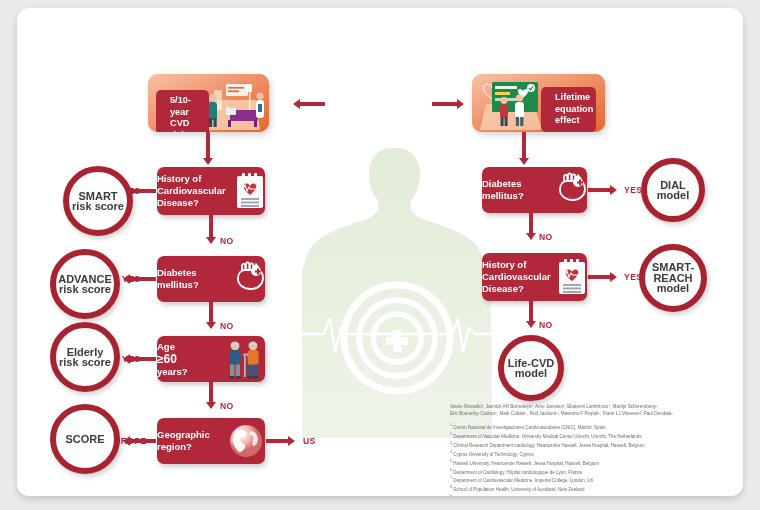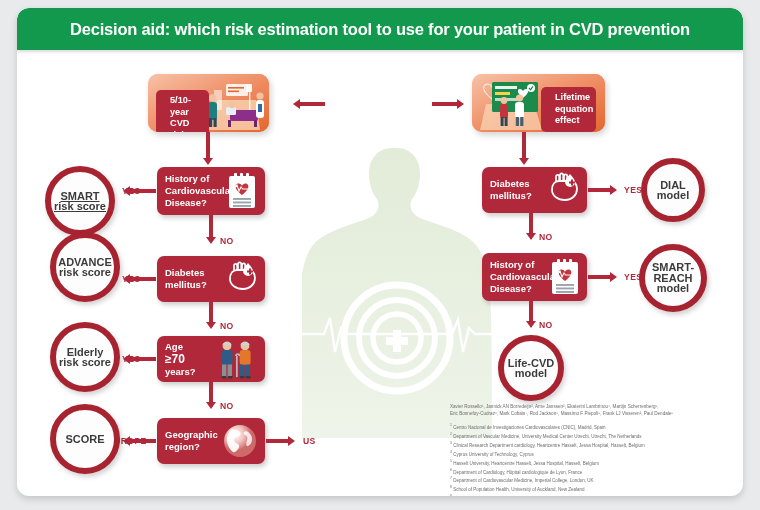--- a/index.html
+++ b/index.html
@@ -30,21 +30,21 @@
     letter-spacing:-0.2px;white-space:nowrap;
   }
   
   .silho{position:absolute;left:285px;top:130px;width:190px;height:300px;pointer-events:none;}
   
   .dbox{
     background:#b0283a;border-radius:7px;
     box-shadow:2px 3px 5px rgba(0,0,0,0.20);
     color:#fff;font-weight:bold;font-size:9.5px;line-height:12px;
     display:flex;align-items:center;
-    padding:0 8px;box-sizing:border-box;
+    padding:0 0;box-sizing:border-box;
     position:absolute;
   }
   .dbox .txt{flex:0 0 auto;z-index:2;}
   .dbox .ic{margin-left:auto;display:flex;align-items:center;z-index:1;}
   
   .circ{
     position:absolute;border-radius:50%;
     background:#fdfdfd;border:6px solid #a82330;
     box-shadow:2px 3px 5px rgba(0,0,0,0.18);
     display:flex;align-items:center;justify-content:center;
@@ -93,23 +93,20 @@
     color:#6d6d6d;font-size:4.5px;line-height:7.4px;
   }
   .affil div{white-space:nowrap;overflow:hidden;}
   sup{font-size:3.4px;}
 </style>
 </head>
 <body>
 
 <div class="page">
 
-  <div class="hdr">
-    <h1>Decision aid: which risk estimation tool to use for your patient in CVD prevention</h1>
-  </div>
 
   <svg class="silho" viewBox="0 0 190 300">
     <defs>
       <linearGradient id="sg" x1="0" y1="0" x2="0" y2="1">
         <stop offset="0%" stop-color="#e2ecd8"></stop>
         <stop offset="100%" stop-color="#eef4e9"></stop>
       </linearGradient>
     </defs>
     <path d="M95 10c14 0 23 11 23 26 0 12-4 20-8 25-2 4-2 9 0 12 3 6 10 8 22 12 18 6 34 12 42 22 8 10 12 28 14 52 2 26 2 90 2 141H-5c0-51 0-115 2-141 2-24 6-42 14-52 8-10 24-16 42-22 12-4 19-6 22-12 2-3 2-8 0-12-4-5-8-13-8-25 0-15 9-26 23-26z" fill="url(#sg)"></path>
 
@@ -220,50 +217,50 @@
         <path d="M4 16h4l2-3 2 6 2-4 1.6 2H26" stroke="#ffffff" stroke-width="1.1" fill="none"></path>
         <rect x="6" y="26" width="18" height="1.9" fill="#9aa3ab"></rect>
         <rect x="6" y="29.5" width="18" height="1.9" fill="#9aa3ab"></rect>
         <rect x="6" y="33" width="18" height="1.9" fill="#9aa3ab"></rect>
       </svg>
     </span>
   </div>
   <div class="ln" style="left:113px;top:181px;width:26px;height:4px;"></div>
   <div class="arw lf" style="left:106px;top:178px;"></div>
   <div class="lbl" style="left:105px;top:178px;">YES</div>
-  <div class="circ" style="left:28px;top:158px;width:70px;height:70px;text-decoration:underline;">
+  <div class="circ" style="left:46px;top:158px;width:70px;height:70px;">
     <span>SMART<br>risk score</span>
   </div>
   <div class="ln" style="left:192px;top:207px;width:4px;height:24px;"></div>
   <div class="arw dn" style="left:189px;top:229px;"></div>
   <div class="lbl" style="left:203px;top:228px;">NO</div>
 
   <div class="dbox" style="left:140px;top:248px;width:108px;height:46px;">
     <span class="txt" style="width:58px;">Diabetes mellitus?</span>
     <span class="ic">
       <svg width="32" height="36" viewBox="0 0 32 36">
         <path d="M5 18c0-6 3-9 7-9h10c5 0 8 3 8 8 0 6-5 11-12 11S5 24 5 18z" fill="none" stroke="#ffffff" stroke-width="1.8"></path>
         <path d="M9 9V4.5a1.6 1.6 0 013.2 0V9M13 9V3a1.6 1.6 0 013.2 0v6M17 9V4a1.6 1.6 0 013.2 0v5" stroke="#ffffff" stroke-width="1.7" fill="none"></path>
         <path d="M23 2c2.6 3.2 5 5.6 5 8a5 5 0 11-10 0c0-2.4 2.4-4.8 5-8z" fill="#ffffff"></path>
         <path d="M22 9.5h2V7.5h2v2h2v2h-2v2h-2v-2h-2z" fill="#b0283a"></path>
       </svg>
     </span>
   </div>
   <div class="ln" style="left:113px;top:269px;width:26px;height:4px;"></div>
   <div class="arw lf" style="left:106px;top:266px;"></div>
   <div class="lbl" style="left:105px;top:266px;">YES</div>
-  <div class="circ" style="left:33px;top:224px;width:70px;height:70px;justify-content:center;">
+  <div class="circ" style="left:33px;top:241px;width:70px;height:70px;justify-content:center;">
     <span>ADVANCE<br>risk score</span>
   </div>
   <div class="ln" style="left:192px;top:294px;width:4px;height:22px;"></div>
   <div class="arw dn" style="left:189px;top:314px;"></div>
   <div class="lbl" style="left:203px;top:313px;">NO</div>
 
   <div class="dbox" style="left:140px;top:328px;width:108px;height:46px;">
-    <span class="txt" style="width:48px;">Age<br><span style="font-size:12px;">≥70</span><br>years?</span>
+    <span class="txt" style="width:48px;">Age<br><span style="font-size:12px;">≥60</span><br>years?</span>
     <span class="ic">
       <svg width="42" height="40" viewBox="0 0 42 40">
 
         <circle cx="12" cy="7" r="4.4" fill="#e7c6a6"></circle>
         <path d="M7.6 5.6c0-3 8.8-3 8.8 0 0 1-1 .6-4.4.6s-4.4.4-4.4-.6z" fill="#cfd3d6"></path>
         <rect x="6.5" y="11" width="11" height="15" rx="3" fill="#2f5c86"></rect>
         <rect x="7" y="25.5" width="4.4" height="13" fill="#8b8f94"></rect>
         <rect x="12.6" y="25.5" width="4.4" height="13" fill="#8b8f94"></rect>
         <rect x="6.5" y="37" width="5" height="2.4" rx="1" fill="#3b3b3b"></rect>
         <rect x="12.6" y="37" width="5" height="2.4" rx="1" fill="#3b3b3b"></rect>

